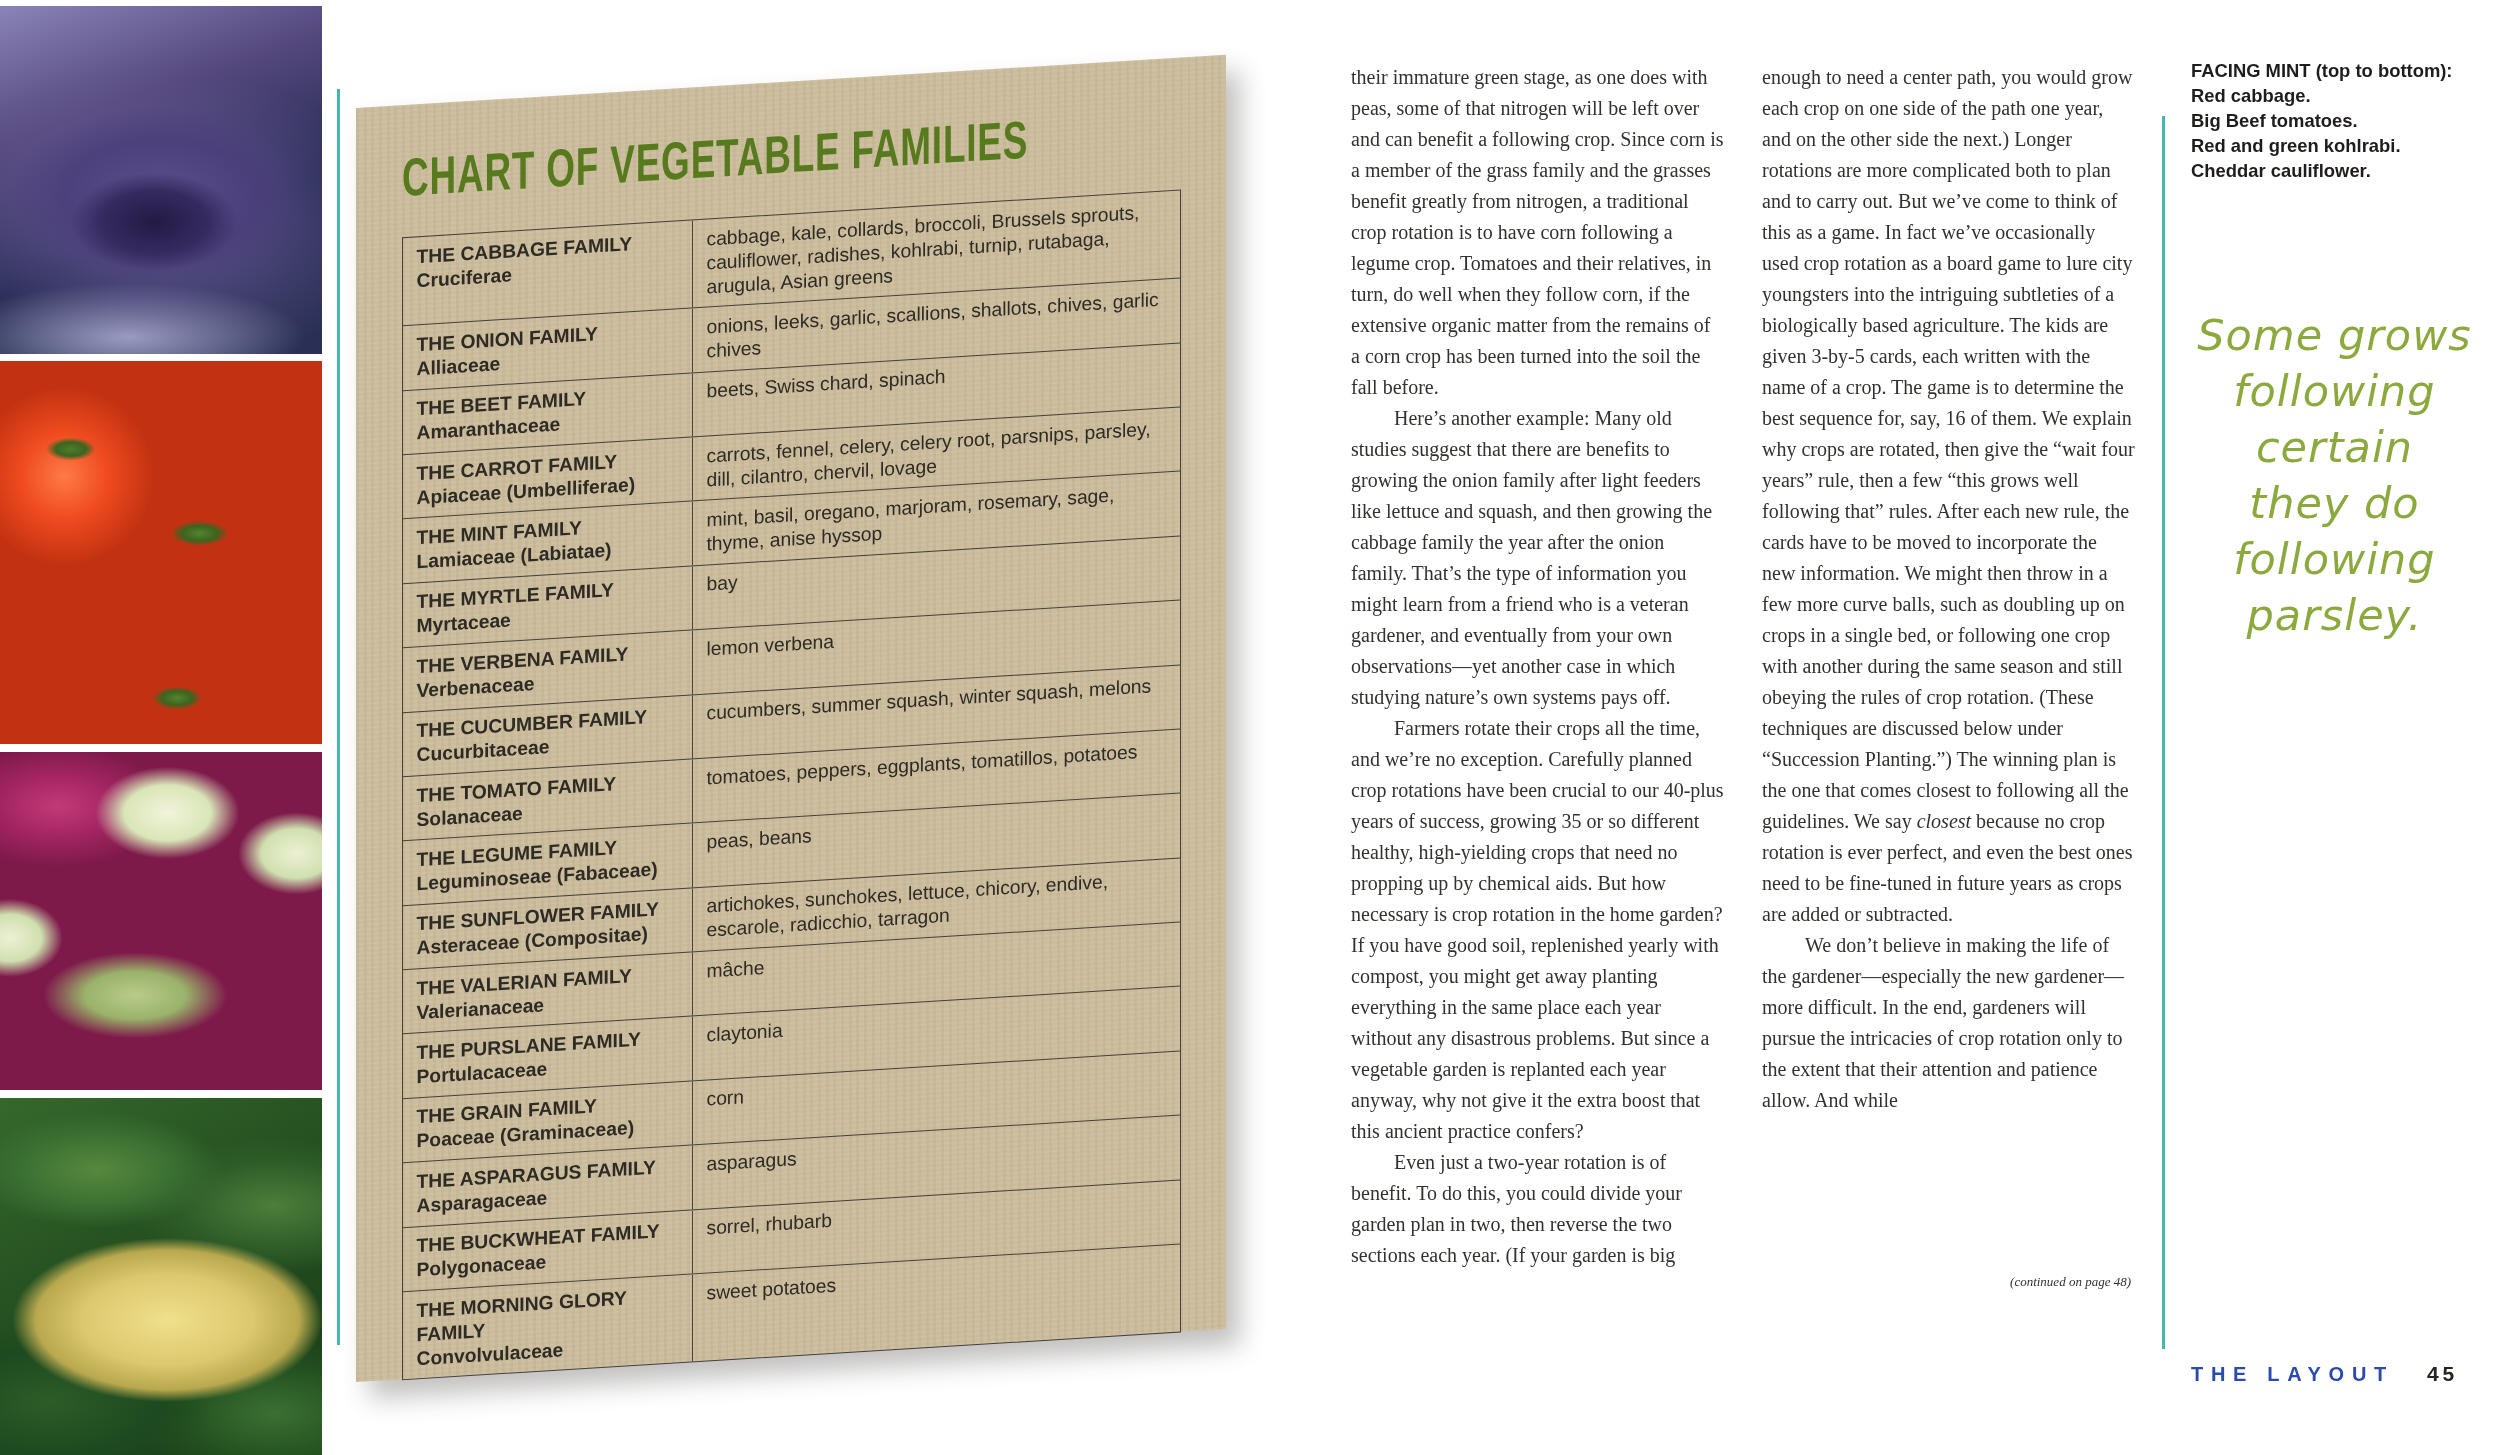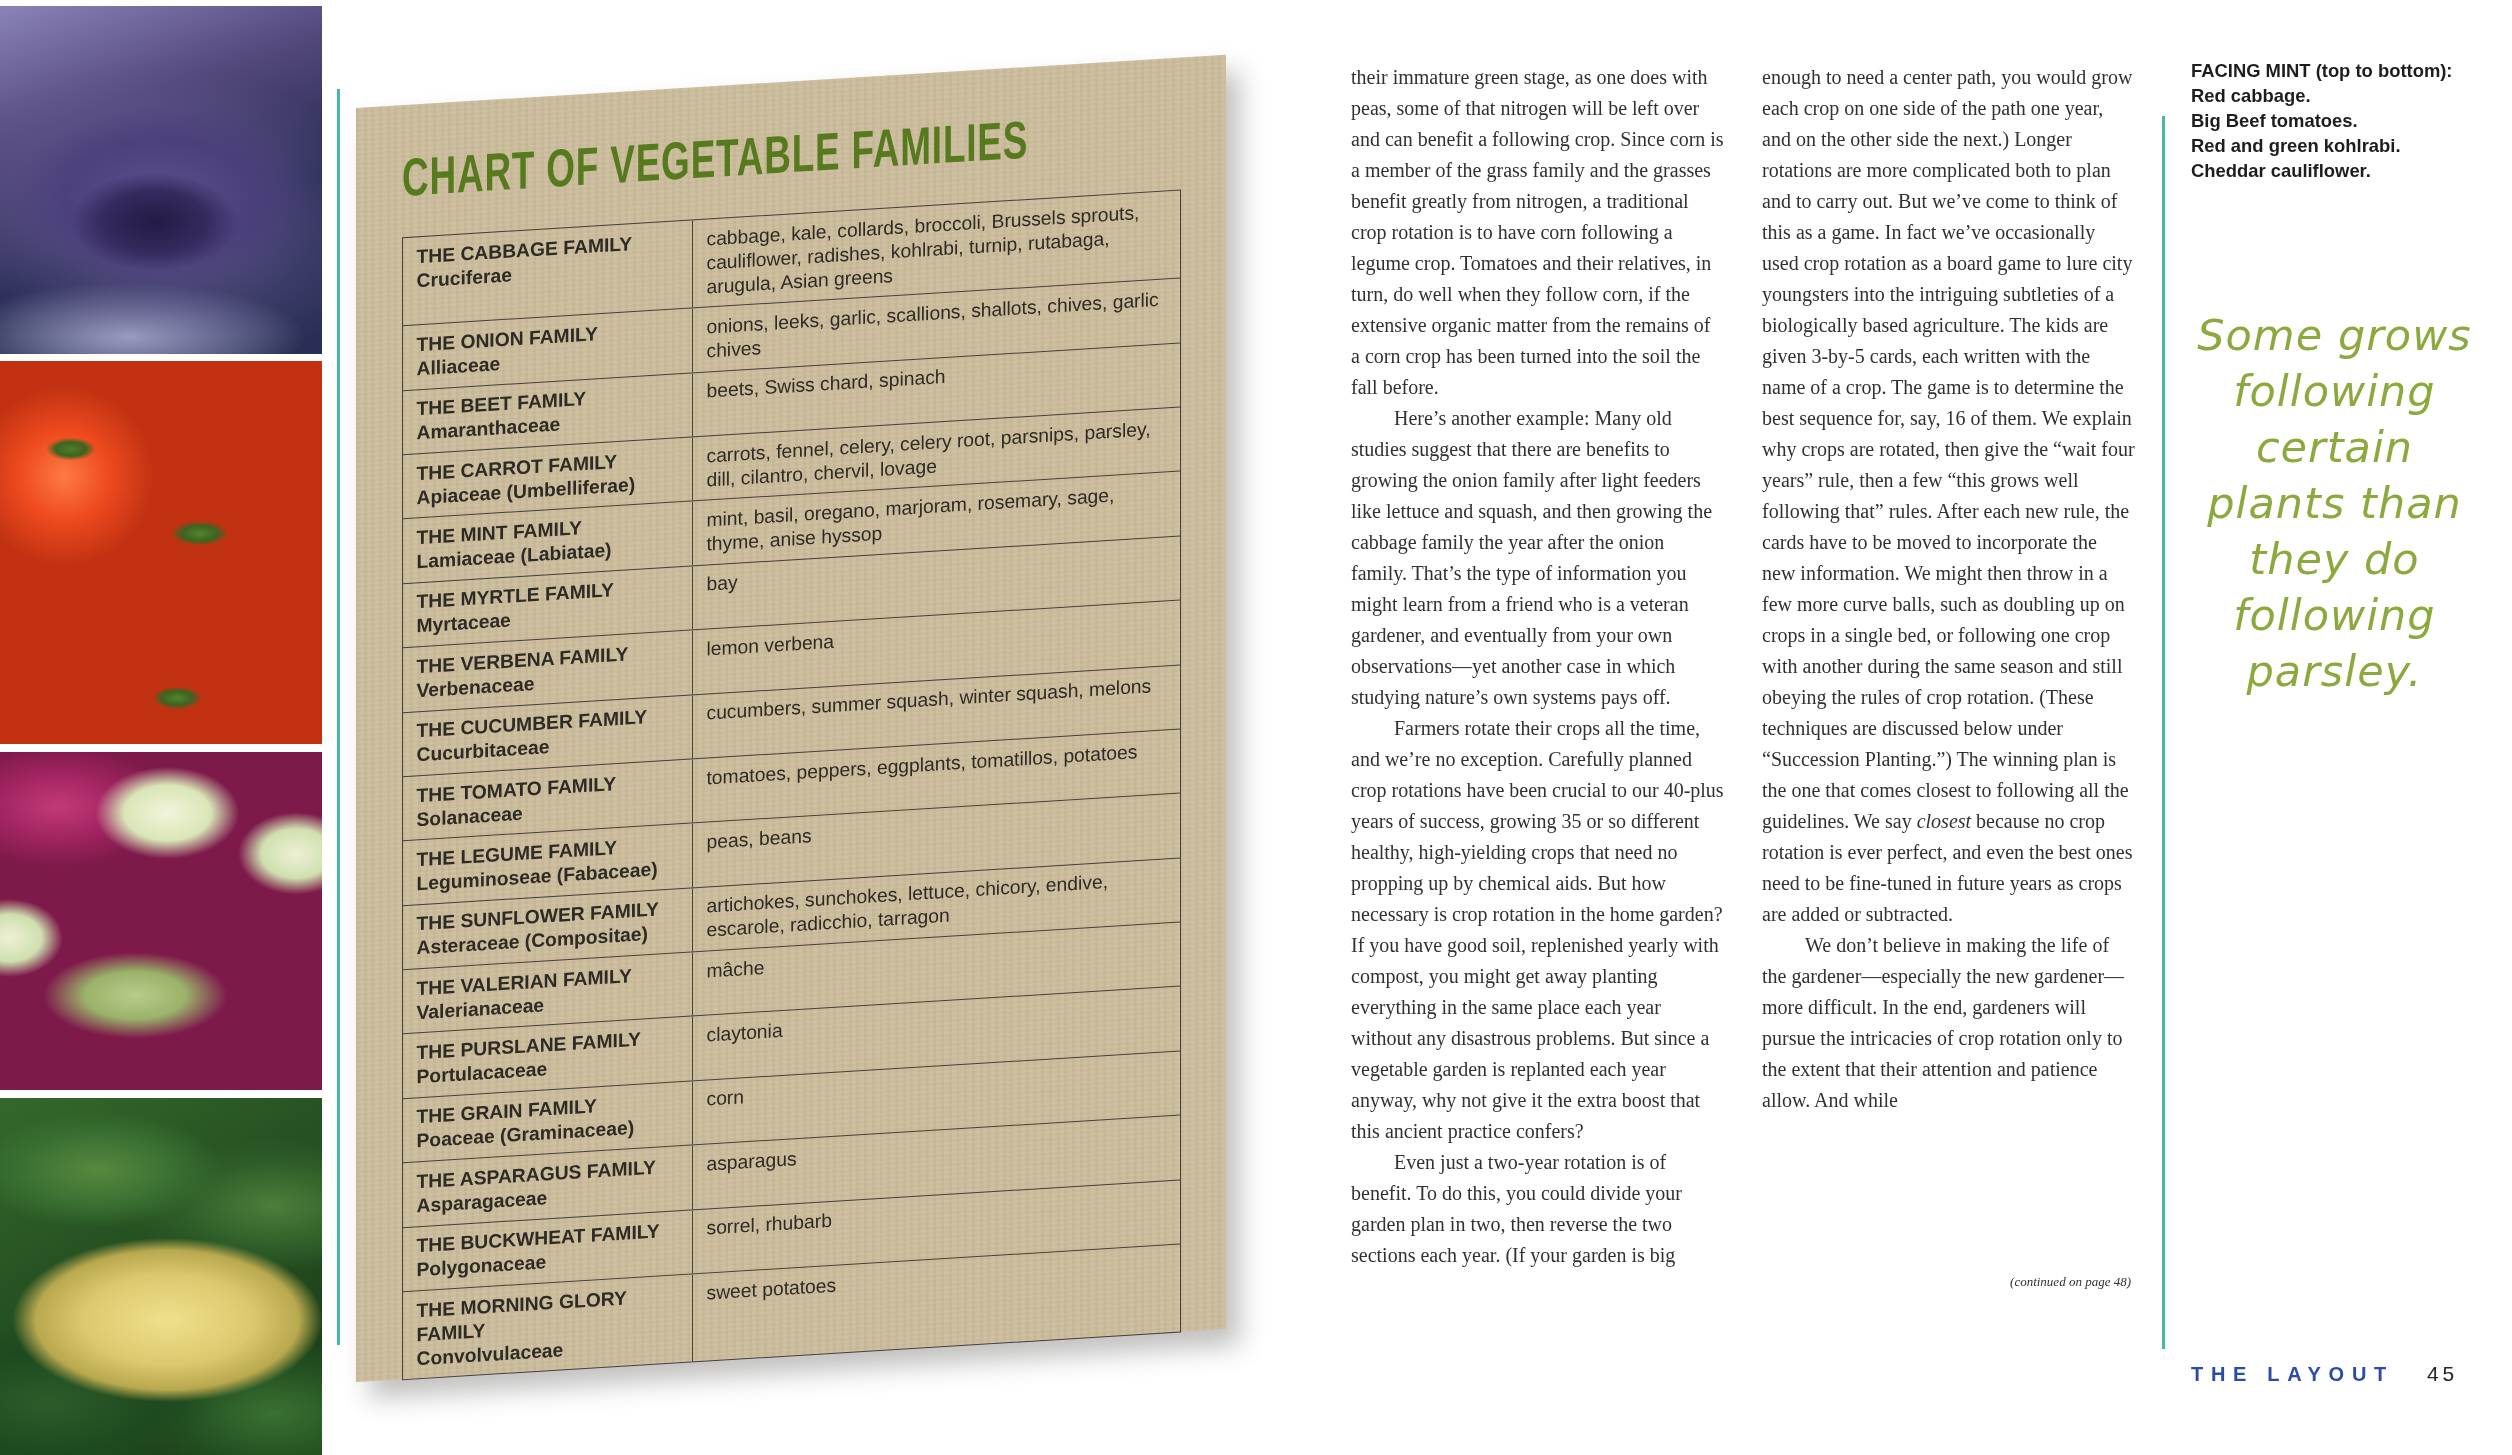--- a/index.html
+++ b/index.html
@@ -100,21 +100,21 @@
     font-style:italic;font-size:13px;color:#33312e;
   }
   
   .caption{position:absolute;left:2191px;top:58px;width:309px;
     font-size:18.4px;line-height:25px;font-weight:bold;color:#1f1d1b;}
   .quote{position:absolute;left:2172px;top:307px;width:325px;text-align:center;
     font-family:"DejaVu Sans",sans-serif;font-style:italic;
     font-size:43px;line-height:56px;color:#8ca93e;letter-spacing:1px;}
   .footer{position:absolute;left:2191px;top:1362px;display:flex;align-items:baseline;}
   .footer-section{font-size:20px;font-weight:bold;letter-spacing:7.7px;color:#2a4bae;}
-  .footer-page{font-size:21px;font-weight:normal;letter-spacing:3.9px;color:#26241f;margin-left:33px;}
+  .footer-page{font-size:21px;font-weight:bold;letter-spacing:3.9px;color:#26241f;margin-left:33px;}
 </style>
 </head>
 <body>
 
 <div class="photo photo-cabbage"></div>
 <div class="photo photo-tomatoes"></div>
 <div class="photo photo-kohlrabi"></div>
 <div class="photo photo-cauliflower"></div>
 
 <div class="rule rule-left"></div>
@@ -264,21 +264,20 @@
   <div>Red cabbage.</div>
   <div>Big Beef tomatoes.</div>
   <div>Red and green kohlrabi.</div>
   <div>Cheddar cauliflower.</div>
 </div>
 
 <div class="quote">
   <div>Some grows</div>
   <div>following</div>
   <div>certain</div>
-  <div>plants than</div>
   <div>they do</div>
   <div>following</div>
   <div>parsley.</div>
 </div>
 
 <div class="footer">
   <span class="footer-section">THE LAYOUT</span>
   <span class="footer-page">45</span>
 </div>
 

